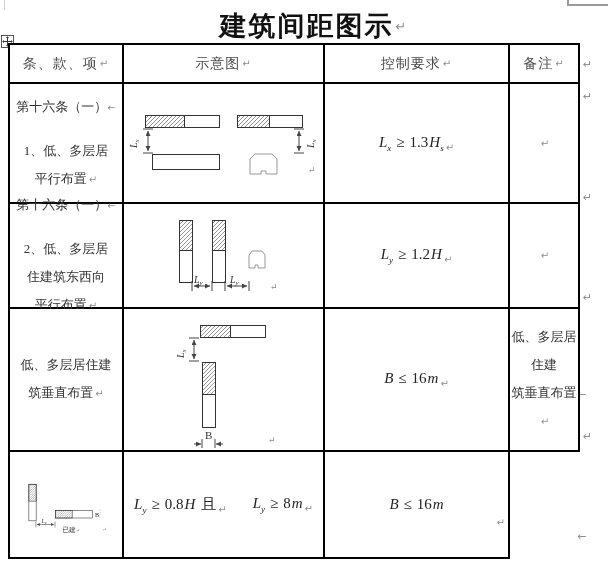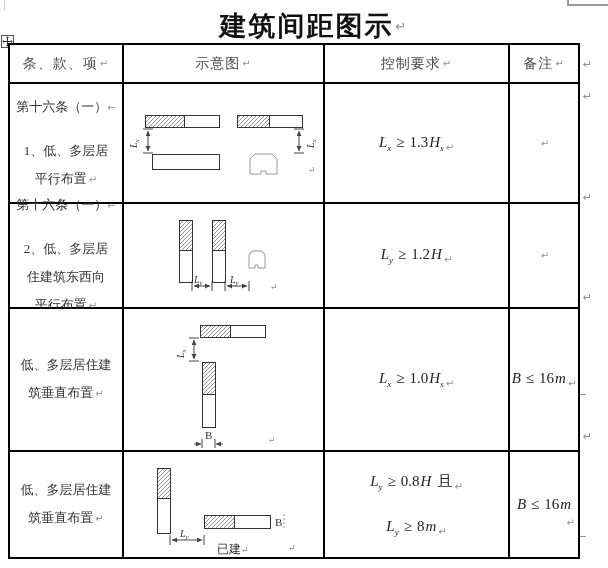--- a/index.html
+++ b/index.html
@@ -36,21 +36,21 @@
   .c1 .cl-head{margin-bottom:15px;}
   .c2{align-items:flex-start;justify-content:flex-start;}
   .c3{flex-direction:column;}
   .formula{font-size:15px;color:#222;white-space:nowrap;}
   .formula i{font-style:italic;}
   .formula sub{font-size:9px;font-style:italic;}
   .formula .op{margin:0 5px;font-style:normal;}
   .formula .num{margin-right:1px;}
   .formula .tail{margin-left:6px;font-style:normal;}
   .formula .pmark{vertical-align:-4px;}
-  .stack{display:flex;flex-direction:column;align-items:center;gap:26px;}
+  .stack{display:flex;align-items:center;gap:26px;}
   .remark-mark-br{position:absolute;right:3px;top:62%;}
 
   svg text{font-family:"Liberation Serif","DejaVu Serif",serif;}
 </style>
 </head>
 <body>
 
 <div class="page">
 
   <div class="edge-tick"></div>
@@ -232,25 +232,20 @@
         <g stroke="#444" stroke-width="1">
           <line x1="78" y1="130" x2="78" y2="139"></line>
           <line x1="91" y1="130" x2="91" y2="139"></line>
           <line x1="70" y1="135" x2="77" y2="135" marker-end="url(#arr)"></line>
           <line x1="99" y1="135" x2="92" y2="135" marker-end="url(#arr)"></line>
         </g>
         <text x="144" y="134" font-size="9" fill="#8f8f8f" font-family="DejaVu Sans"><tspan>↵</tspan></text>
       </svg>
     </div>
 
-    <div class="cell c3">
-      <span class="formula">
-        <i>L</i><sub>x</sub><span class="op">≥</span><span class="num">1.0</span><i>H</i><sub>s</sub><span class="pmark">↵</span>
-      </span>
-    </div>
 
     <div class="cell">
       <span class="formula">
         <i>B</i><span class="op">≤</span><span class="num">16</span><i>m</i><span class="pmark">↵</span>
       </span>
     </div>
 
     <div class="cell c1">
       <div>
         <div>低、多层居住建</div>

